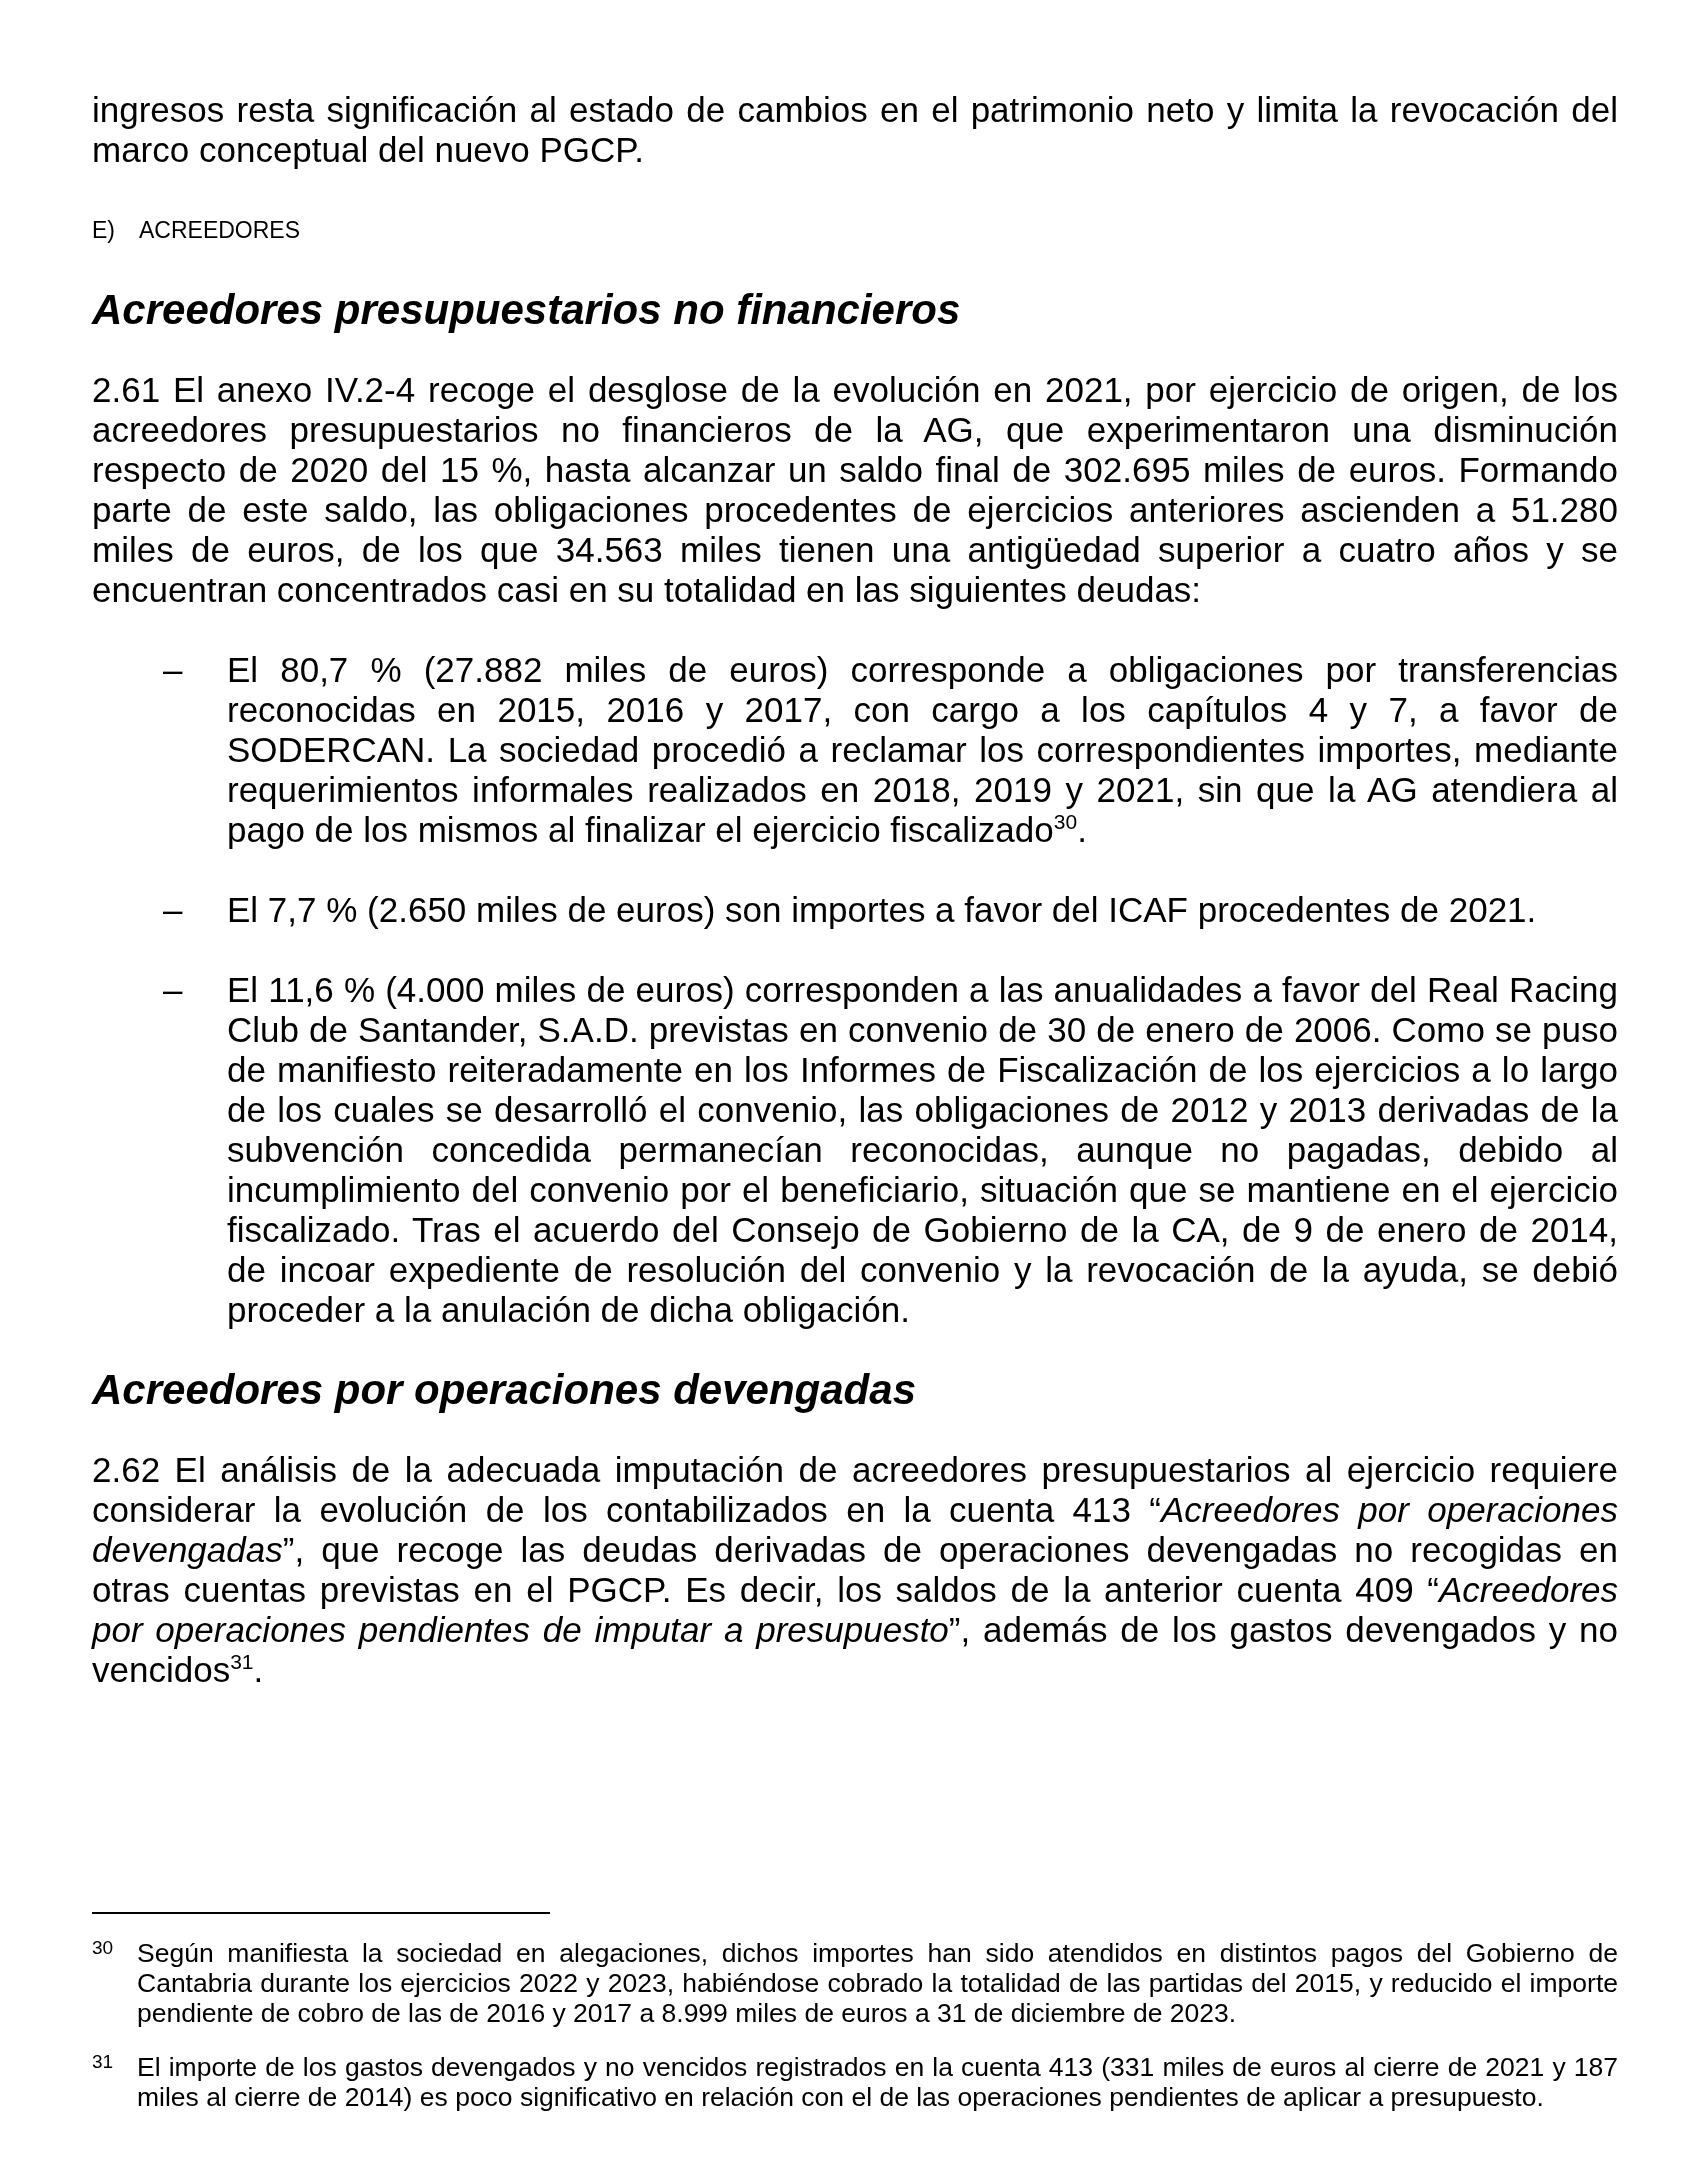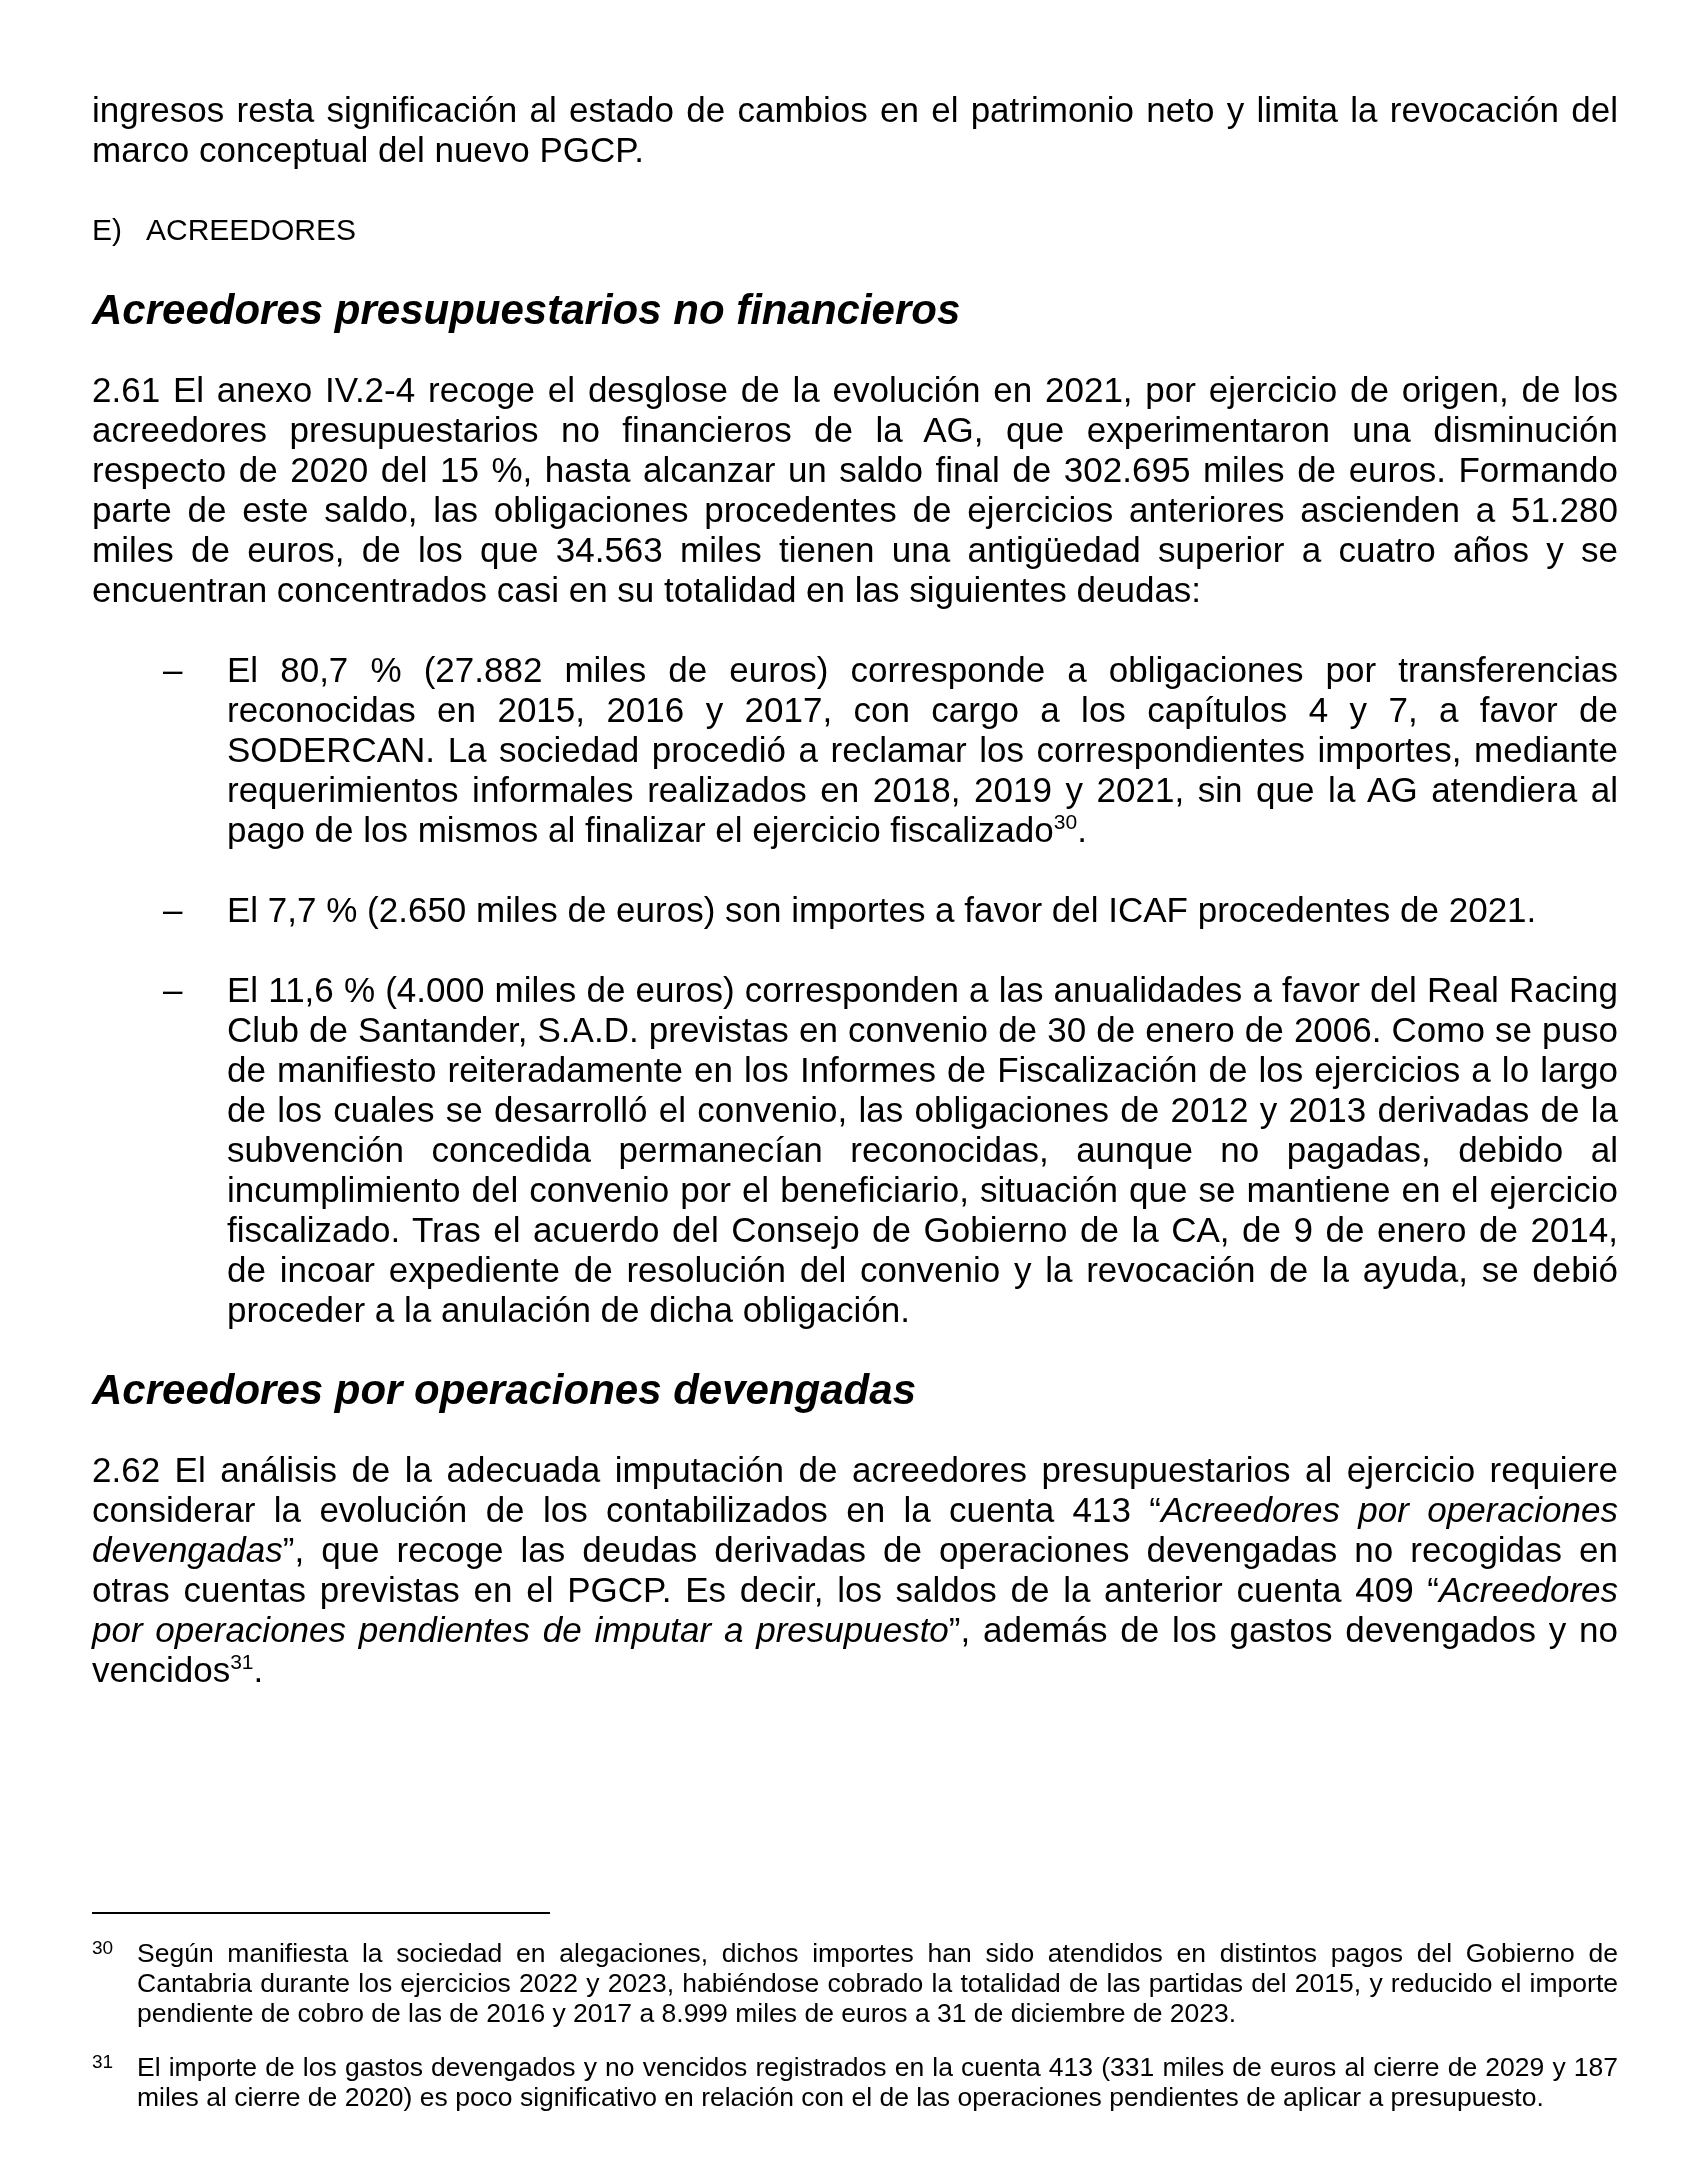--- a/index.html
+++ b/index.html
@@ -1,21 +1,21 @@
 <!DOCTYPE html>
 <html style="font-size:13px"><head>
 <meta charset="utf-8">
 <style>
   html, body { margin: 0; padding: 0; background: #ffffff; }
   body { width: 1707px; height: 2183px; position: relative; overflow: hidden;
          font-family: "Liberation Sans", sans-serif; color: #000; }
   .page { position: absolute; left: 92px; top: 90px; width: 1526px; }
   p { margin: 0; font-size: 35px; line-height: 40px; text-align: justify; }
   .gap-l { margin-top: 40px; }
-  .heading { font-size: 30px; line-height: 40px; }
+  .heading { font-size: 23px; line-height: 40px; }
   .subhead { font-weight: bold; font-style: italic; font-size: 42px; line-height: 40px; }
   .u { text-underline-offset: 4.8px; text-decoration-thickness: 2.4px; }
   .b { font-weight: normal; }
   .i { font-style: italic; }
   sup { font-size: 21px; line-height: 0; vertical-align: 13px; }
   ul.dash { list-style: none; margin: 40px 0 0 0; padding: 0; }
   ul.dash li { position: relative; padding-left: 135px; margin-bottom: 40px; }
   ul.dash li .dash-mark { position: absolute; left: 71px; top: 0; font-size: 35px; line-height: 40px; }
   ul.dash li:last-child { margin-bottom: 0; }
   .rule { position: absolute; left: 92px; top: 1912px; width: 458px; height: 2.4px; background: #000; }
@@ -61,16 +61,16 @@
 
 <div class="rule"></div>
 
 <div class="footnotes">
   <div class="fn">
     <span class="fn-num">30</span>
     <span>Según manifiesta la sociedad en alegaciones, dichos importes han sido atendidos en distintos pagos del Gobierno de Cantabria durante los ejercicios 2022 y 2023, habiéndose cobrado la totalidad de las partidas del 2015, y reducido el importe pendiente de cobro de las de 2016 y 2017 a 8.999 miles de euros a 31 de diciembre de 2023.</span>
   </div>
   <div class="fn">
     <span class="fn-num">31</span>
-    <span>El importe de los gastos devengados y no vencidos registrados en la cuenta 413 (331 miles de euros al cierre de 2029 y 187 miles al cierre de 2020) es poco significativo en relación con el de las operaciones pendientes de aplicar a presupuesto.</span>
+    <span>El importe de los gastos devengados y no vencidos registrados en la cuenta 413 (331 miles de euros al cierre de 2021 y 187 miles al cierre de 2014) es poco significativo en relación con el de las operaciones pendientes de aplicar a presupuesto.</span>
   </div>
 </div>
 
 
 </body></html>

